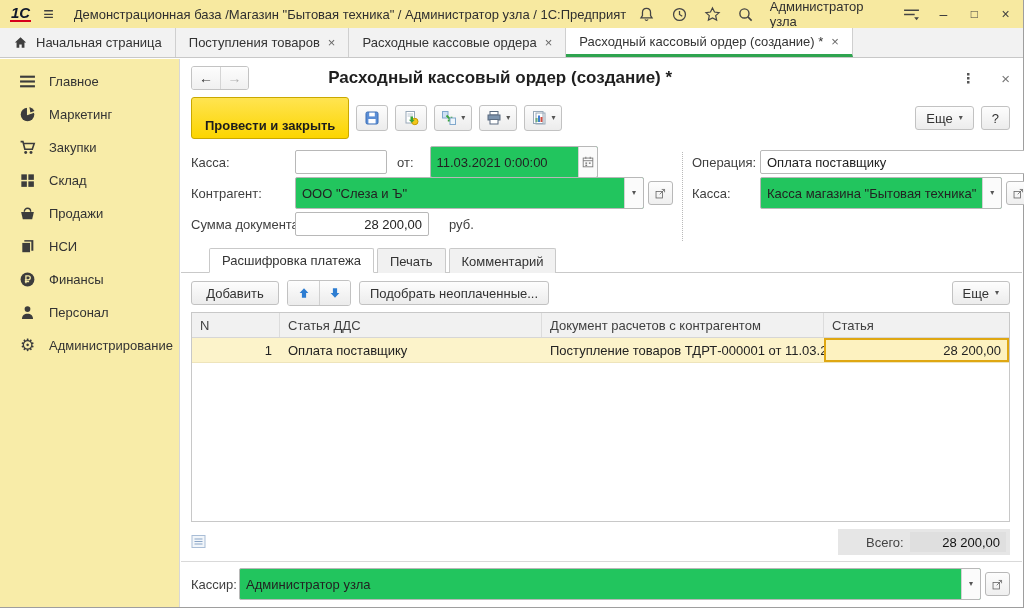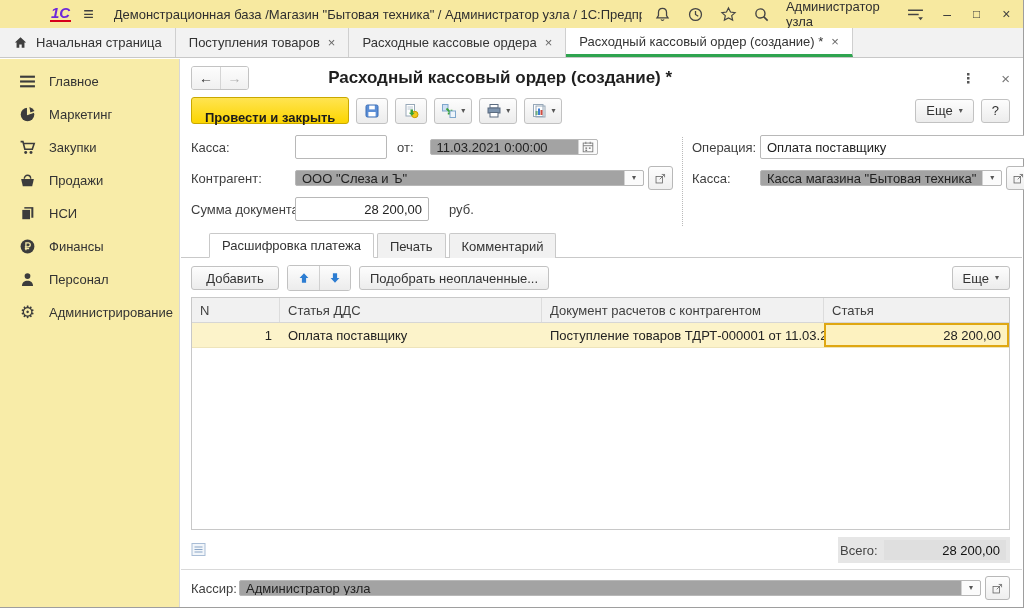--- a/index.html
+++ b/index.html
@@ -8,22 +8,22 @@
     width:1024px; height:608px;
     font-family:"Liberation Sans","DejaVu Sans",sans-serif;
     font-size:13px; color:#333; overflow:hidden; background:#fff;
   }
   .app { width:1024px; height:608px; position:relative;
          border-right:1px solid #9e9e9e; border-bottom:1px solid #9e9e9e; }
 
   
   .topbar { height:28px; background:#f7e9a0; display:flex; align-items:center;
             padding:0 10px; gap:12px; }
-  .logo { color:#6d28d9; font-weight:bold; font-style:italic; font-size:15px;
-          border-bottom:2px solid #d6001c; line-height:14px; padding:0 1px;margin-left:40px; }
+  .logo { color:#0f172a; font-weight:bold; font-style:italic; font-size:15px;
+          border-bottom:2px solid #d6001c; line-height:14px; padding:0 1px; }
   .hamburger { font-size:18px; color:#3f3f3f; line-height:1; cursor:pointer; }
   .tb-title { margin-left:8px; color:#2f2f2f; white-space:nowrap; overflow:hidden; }
   .tb-right { margin-left:auto; display:flex; align-items:center; gap:16px; }
   .tb-ic { width:17px; height:17px; display:inline-flex; }
   .tb-user { color:#2f2f2f; }
   .winctl { font-size:14px; color:#3f3f3f; width:16px; text-align:center; }
   .maxi { font-size:12px; }
 
   
   .tabbar { height:30px; background:#f2f2f2; border-bottom:1px solid #c8c8c8;
@@ -53,21 +53,21 @@
   .navbtn.fwd { border-left:1px solid #d5d5d5; color:#b0b0b0; }
   .navbtn.back { color:#333; }
   .doc-title { flex:1; text-align:center; padding-right:210px;
                font-size:17px; font-weight:bold; color:#1f1f1f; white-space:nowrap; }
   .hdr-dots { color:#555; font-size:14px; font-weight:bold; margin-right:26px; }
   .hdr-close { color:#777; font-size:15px; }
 
   .doc-toolbar { display:flex; align-items:center; gap:7px; padding:3px 12px 7px 10px; }
   .btn-primary { background:linear-gradient(#ffe451,#fcd500); border:1px solid #c9a800;
                  border-radius:3px; font-weight:bold; font-size:13px; color:#1c1c1c;
-                 padding:12px 13px; height:27px; }
+                 padding:20px 13px; height:27px; }
   .icon-btn { border:1px solid #c2c2c2; border-radius:3px;
               background:linear-gradient(#fdfdfd,#ececec); height:26px;
               display:inline-flex; align-items:center; justify-content:center;
               gap:4px; padding:0 6px; min-width:32px; }
   .caret { font-size:8px; color:#555; line-height:1; }
   .spacer { flex:1; }
   .btn-plain { border:1px solid #c2c2c2; border-radius:3px;
                background:linear-gradient(#fdfdfd,#ececec); height:24px;
                padding:0 10px; display:inline-flex; align-items:center; gap:6px;
                color:#333; font-size:13px; }
@@ -79,22 +79,22 @@
   .col-sep { border-left:1px dotted #b9b9b9; margin:2px 9px; }
   .col-right { flex:1; }
   .frow { display:flex; align-items:center; margin-bottom:7px; height:24px; }
   .lbl { color:#3f3f3f; white-space:nowrap; }
   .l-left { width:104px; flex:none; }
   .l-right { width:68px; flex:none; }
   .tinput { border:1px solid #b8b8b8; border-radius:2px; height:24px;
             padding:0 6px; display:flex; align-items:center; background:#fff;
             font-size:13px; color:#222; overflow:hidden; white-space:nowrap; }
   input.tinput { font-family:inherit; }
-  .combo { border:1px solid #b8b8b8; border-radius:2px; height:16px; display:flex;
-           align-items:stretch; background:#a3a3a3; overflow:hidden; }
+  .combo { border:1px solid #b8b8b8; border-radius:2px; height:32px; display:flex;
+           align-items:stretch; background:#22c55e; overflow:hidden; }
   .combo-text { flex:1; padding:0 6px; display:flex; align-items:center;
                 white-space:nowrap; overflow:hidden; color:#222; }
   .combo-btn { width:19px; border-left:1px solid #d2d2d2; display:flex;
                align-items:center; justify-content:center; background:#fbfbfb; }
   .open-btn { width:25px; height:24px; margin-left:4px; flex:none;
               border:1px solid #b8b8b8; border-radius:3px;
               background:linear-gradient(#fdfdfd,#efefef);
               display:flex; align-items:center; justify-content:center; }
   .num-input { width:92px; flex:none; margin-right:10px; }
   .ot-lbl { margin-right:16px; }
@@ -134,21 +134,21 @@
   .td { padding:0 8px; display:flex; align-items:center; color:#222;
         white-space:nowrap; overflow:hidden; }
   .td.c-n { justify-content:flex-end; }
   .cell-selected { border:2px solid #dfa712; background:#fdf2c0;
                    justify-content:flex-end; padding:0 6px; }
   .tbody-space { flex:1; background:#fff; }
 
   
   .footer-row { display:flex; align-items:center; padding:7px 12px 6px 10px; flex:none; }
   .total-panel { margin-left:auto; background:#e6e6e6; height:26px; width:172px;
-                 display:flex; align-items:center; padding:0 4px 0 2px; gap:6px; }
+                 display:flex; align-items:center; padding:0 4px 0 28px; gap:6px; }
   .total-lbl { color:#444; }
   .total-val { flex:1; background:#dfdfdf; height:20px; display:flex; align-items:center;
                justify-content:flex-end; padding:0 6px; color:#111; }
   .kassir-row { border-top:1px solid #d9d9d9; padding:6px 12px 6px 10px;
                 display:flex; align-items:center; flex:none; }
   .kassir-lbl { width:48px; flex:none; color:#3f3f3f; }
   .kassir-row .combo { flex:1; }
 </style>
 </head>
 <body>
@@ -243,20 +243,31 @@
     </div>
     <div class="side-item">
       <span class="side-ic">
         <svg viewBox="0 0 16 16" width="17" height="17">
             <path d="M1.5 2.5h2.2l1.8 7.2h7l1.8-5.5H4.3" fill="none" stroke="#3c3c3c" stroke-width="1.5"></path>
             <circle cx="6.3" cy="12.8" r="1.4" fill="#3c3c3c"></circle>
             <circle cx="11.3" cy="12.8" r="1.4" fill="#3c3c3c"></circle>
           </svg>
       </span>
       <span>Закупки</span>
+    </div>
+    <div class="side-item">
+      <span class="side-ic">
+        <svg viewBox="0 0 16 16" width="17" height="17">
+            <rect x="2.2" y="2.2" width="5.2" height="5.2" fill="#3c3c3c"></rect>
+            <rect x="8.8" y="2.2" width="5.2" height="5.2" fill="#3c3c3c"></rect>
+            <rect x="2.2" y="8.8" width="5.2" height="5.2" fill="#3c3c3c"></rect>
+            <rect x="8.8" y="8.8" width="5.2" height="5.2" fill="#3c3c3c"></rect>
+          </svg>
+      </span>
+      <span>Склад</span>
     </div>
     <div class="side-item">
       <span class="side-ic">
         <svg viewBox="0 0 16 16" width="17" height="17">
             <path d="M2 6.5h12l-1.6 6.8H3.6Z" fill="#3c3c3c"></path>
             <path d="M5 6.3a3 3.2 0 0 1 6 0" fill="none" stroke="#3c3c3c" stroke-width="1.3"></path>
           </svg>
       </span>
       <span>Продажи</span>
     </div>

